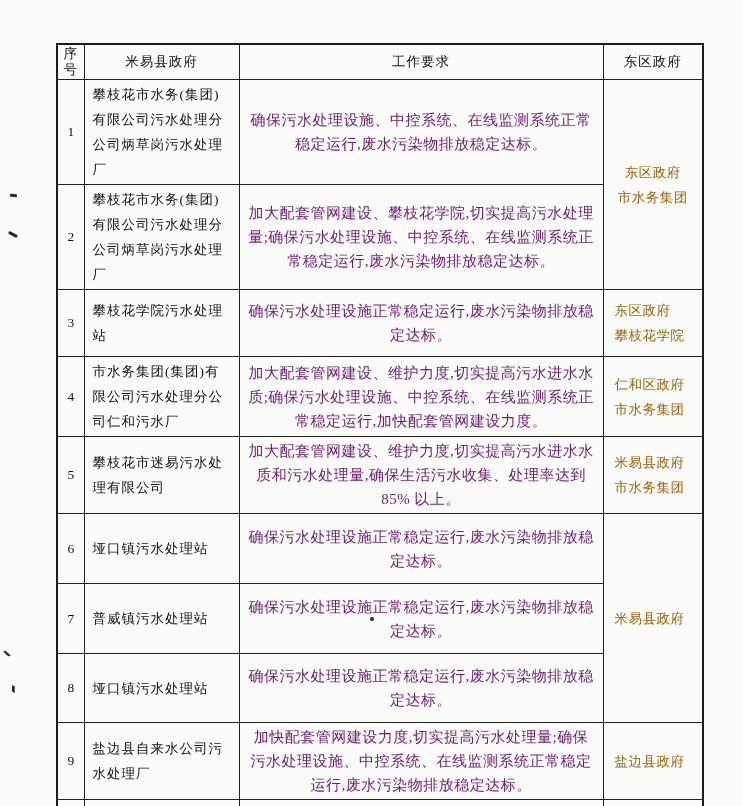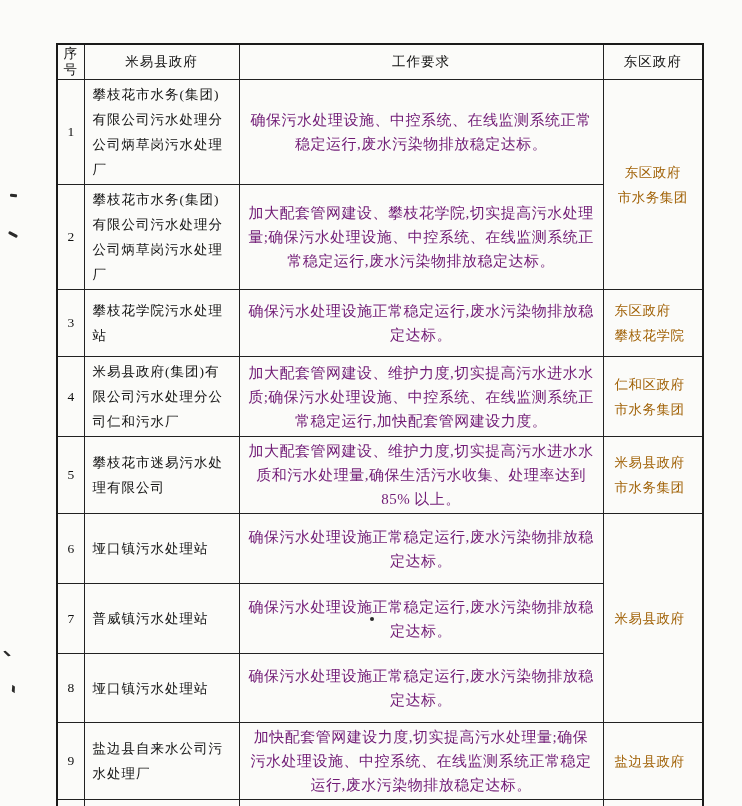--- a/index.html
+++ b/index.html
@@ -106,21 +106,21 @@
     <tr style="height:67px">
       <td class="num-cell">3</td>
       <td class="name-cell">攀枝花学院污水处理站</td>
       <td class="req-cell">确保污水处理设施正常稳定运行,废水污染物排放稳定达标。</td>
       <td class="dept-cell preline">东区政府
 攀枝花学院</td>
     </tr>
 
     <tr style="height:73px">
       <td class="num-cell">4</td>
-      <td class="name-cell">米易县政府(集团)有限公司污水处理分公司仁和污水厂</td>
+      <td class="name-cell">市水务集团(集团)有限公司污水处理分公司仁和污水厂</td>
       <td class="req-cell">加大配套管网建设、维护力度,切实提高污水进水水质;确保污水处理设施、中控系统、在线监测系统正常稳定运行,加快配套管网建设力度。</td>
       <td class="dept-cell preline">仁和区政府
 市水务集团</td>
     </tr>
 
     <tr style="height:67px">
       <td class="num-cell">5</td>
       <td class="name-cell">攀枝花市迷易污水处理有限公司</td>
       <td class="req-cell">加大配套管网建设、维护力度,切实提高污水进水水质和污水处理量,确保生活污水收集、处理率达到 85% 以上。</td>
       <td class="dept-cell preline">米易县政府

